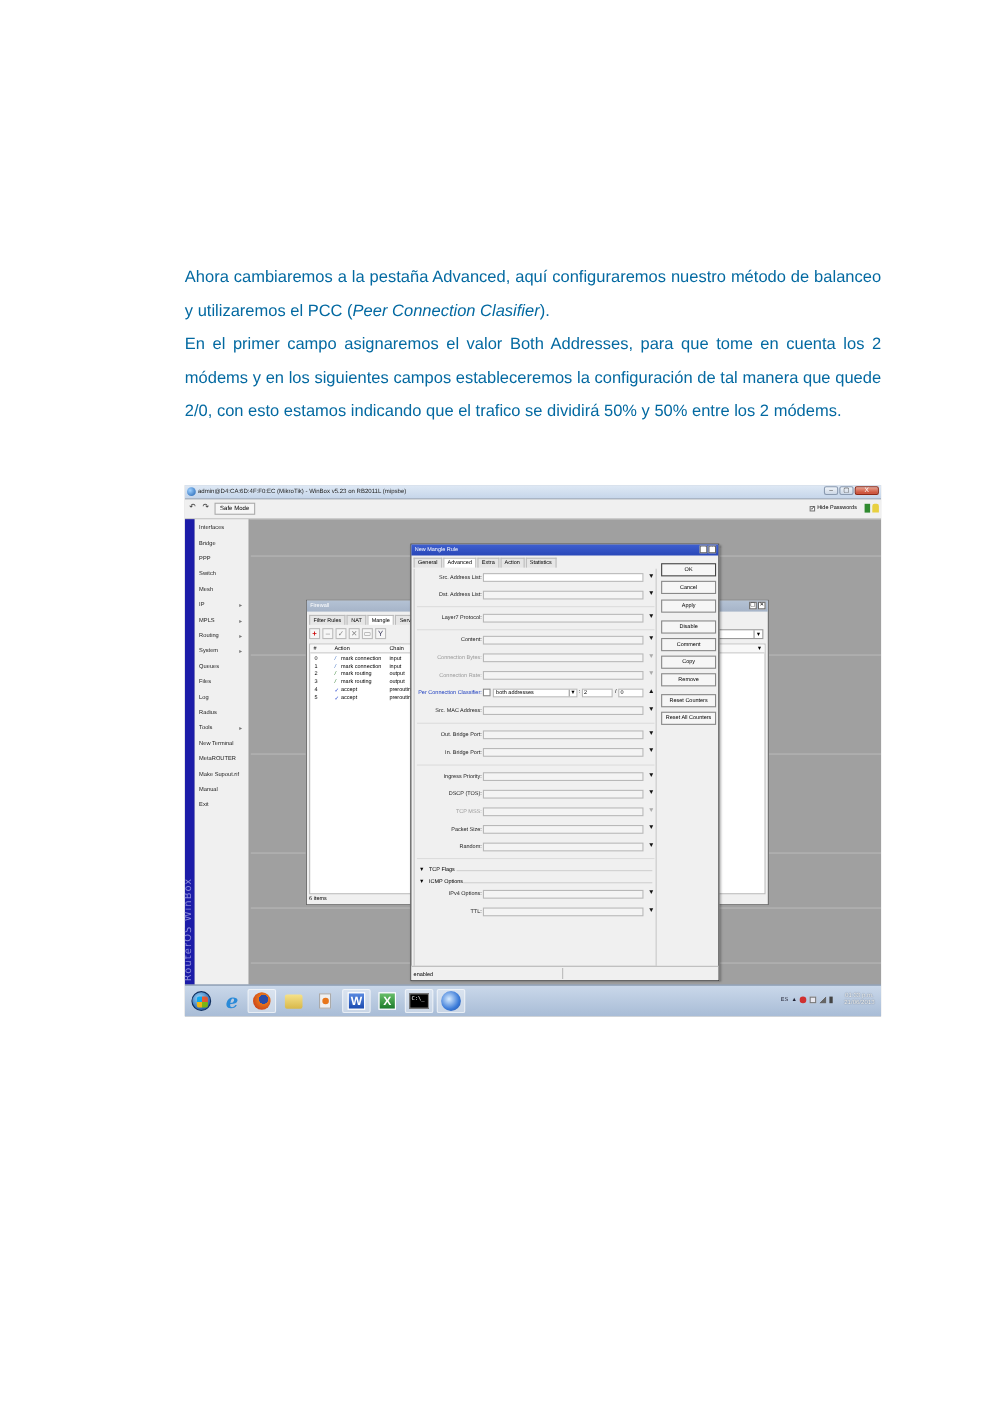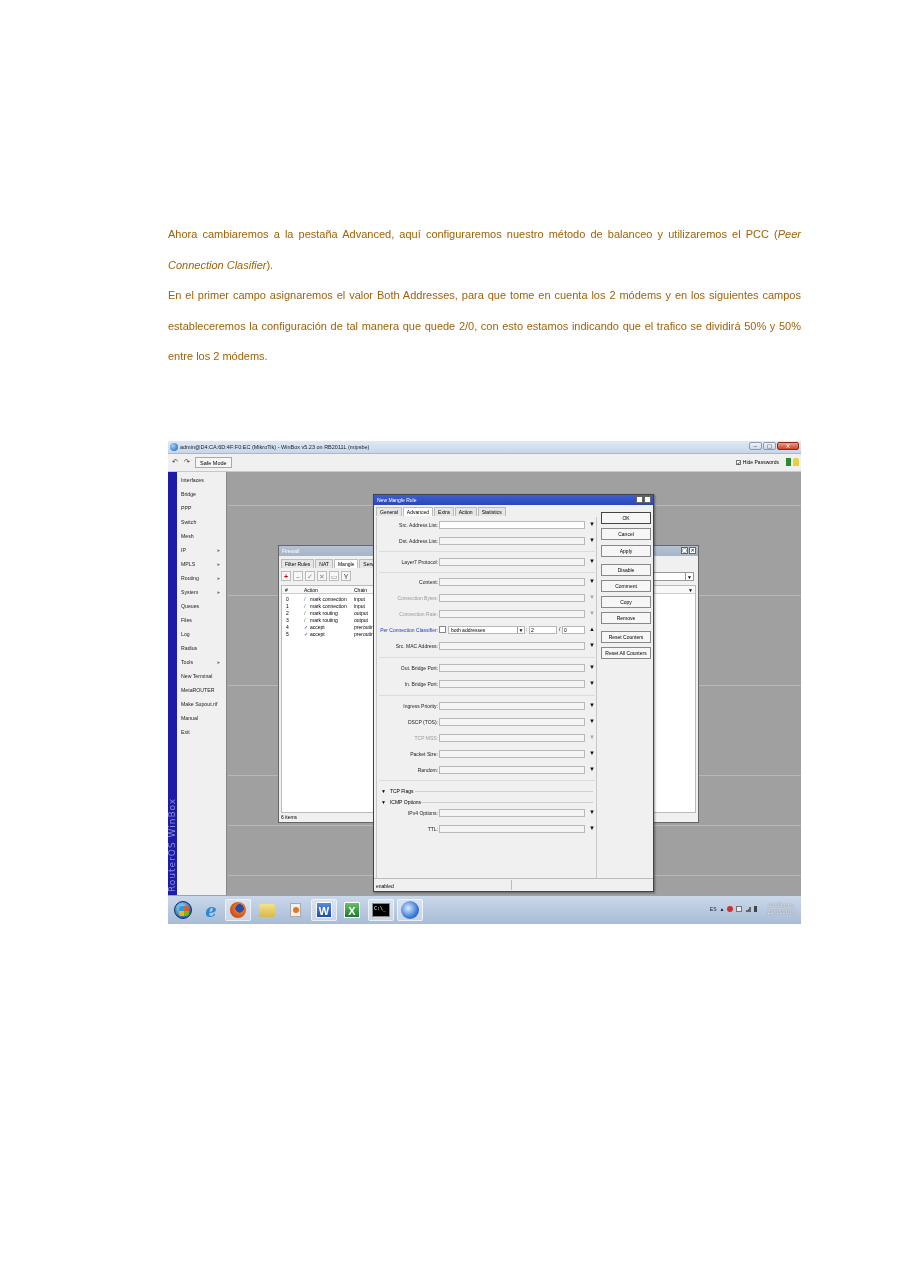--- a/index.html
+++ b/index.html
@@ -1,19 +1,19 @@
 <!DOCTYPE html>
 <html><head>
 <meta charset="utf-8">
 <style>
   * { box-sizing: border-box; margin: 0; padding: 0; }
   html, body { width: 905px; height: 1280px; background: #ffffff; overflow: hidden; }
   body { position: relative; font-family: "Liberation Sans", sans-serif; color: #000; }
 
-  .doc-text { position: absolute; left: 168px; top: 219px; width: 633px; font-size: 11px; line-height: 30.5px; text-align: justify; color: #a16207; }
+  .doc-text { position: absolute; left: 168px; top: 237px; width: 633px; font-size: 15px; line-height: 30.5px; text-align: justify; color: #0369a1; }
   .doc-text p { margin: 0; }
   .doc-text p { text-align-last: left; }
 
   
   .shot { position: absolute; left: 168px; top: 441px; width: 633px; height: 483px; background: #a0a0a0; overflow: hidden; font-size: 5.5px; font-family: "Liberation Sans", sans-serif; }
   .titlebar { position: absolute; left: 0; top: 0; width: 633px; height: 13px; background: linear-gradient(#dfe9f5, #c6d6ea); border-bottom: 1px solid #a8b8cc; }
   .titlebar .app-icon { position: absolute; left: 2px; top: 2px; width: 8px; height: 8px; border-radius: 50%; background: radial-gradient(circle at 35% 35%, #9fd0ff, #1a5fb0); }
   .titlebar .title { position: absolute; left: 12px; top: 3px; font-size: 5.5px; color: #222; white-space: nowrap; }
   .winbtns { position: absolute; right: 2px; top: 1px; display: flex; gap: 1px; }
   .winbtn { width: 13px; height: 8px; border: 1px solid #8a9ab0; border-radius: 2px; background: linear-gradient(#f0f4f9, #cdd8e6); font-size: 6px; line-height: 6px; text-align: center; color: #333; }

